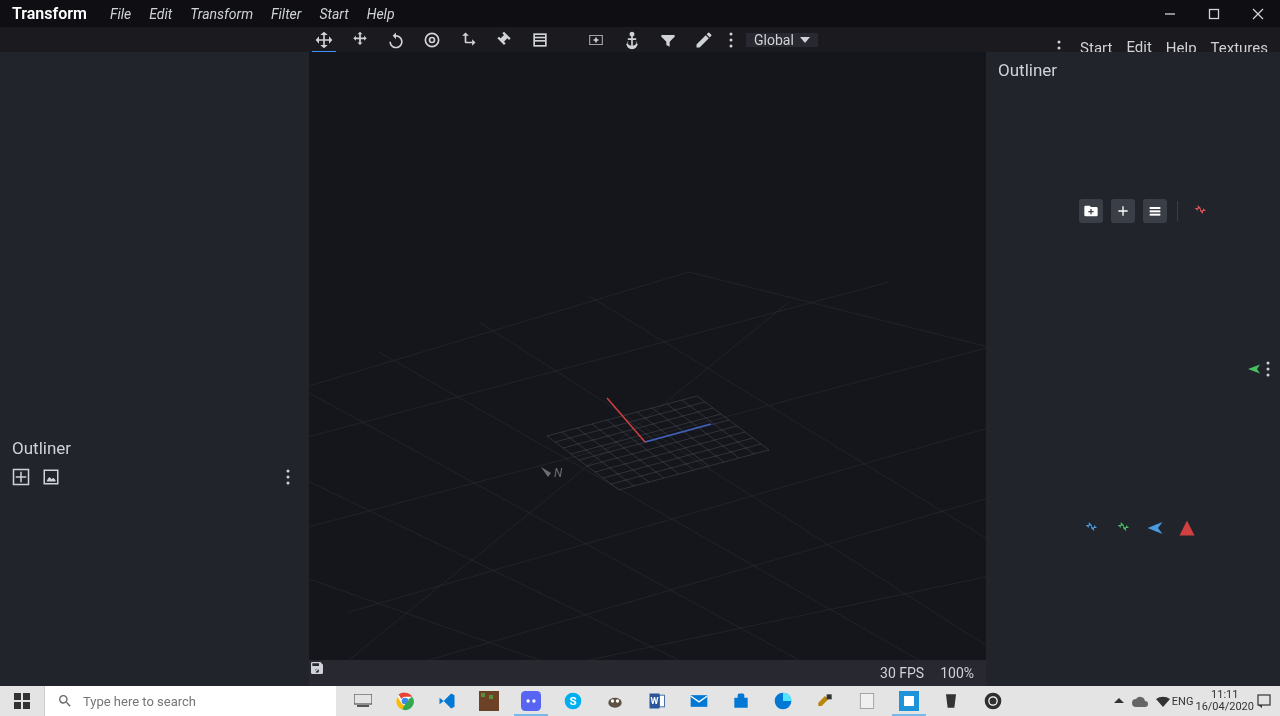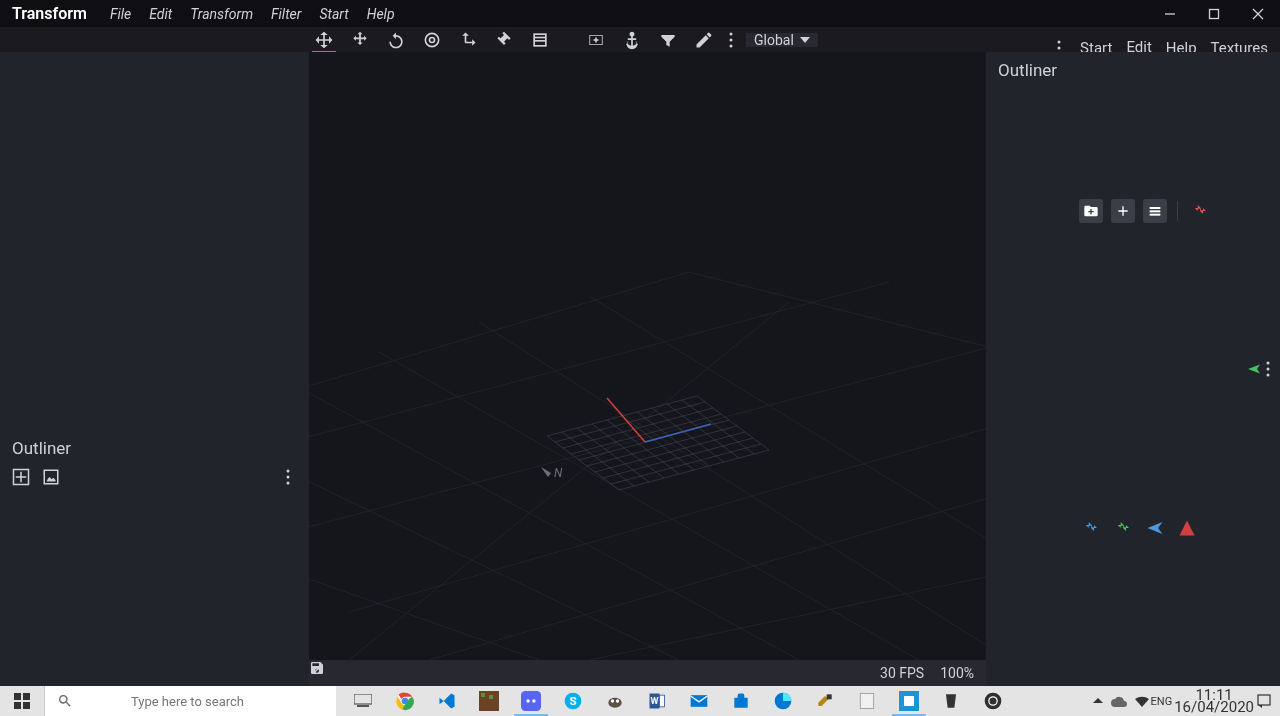--- a/index.html
+++ b/index.html
@@ -46,26 +46,26 @@
 .outliner-icon { width: 24px; height: 24px; display: flex; align-items: center; justify-content: center; cursor: pointer; border-radius: 3px; }
 .outliner-icon.box { background: #3a3e46; color: #fff; }
 .sep-v { width: 1px; height: 20px; background: #3a3e46; margin: 0 2px; }
 .outliner-row2 { display: flex; align-items: center; padding: 4px 10px; }
 .outliner-more { margin-left: auto; color: #cfd2d6; cursor: pointer; }
 
 
 .taskbar { position: absolute; bottom: 0; left: 0; right: 0; height: 30px; background: #e4e4e4; display: flex; align-items: center; }
 .start-btn { width: 44px; height: 30px; display: flex; align-items: center; justify-content: center; cursor: pointer; }
 .search-box { width: 292px; height: 30px; background: #fff; display: flex; align-items: center; padding: 0 12px; gap: 10px; border-left: 1px solid #ccc; }
-.search-box input { border: none; outline: none; flex: 1; font-size: 13px; color: #666; background: transparent; margin-left: 48px; }
+.search-box input { border: none; outline: none; flex: 1; font-size: 13px; color: #666; background: transparent; }
 .task-icons { display: flex; align-items: center; height: 30px; margin-left: 6px; gap: 0; }
 .task-icon { width: 42px; height: 30px; display: flex; align-items: center; justify-content: center; cursor: pointer; position: relative; }
 .task-icon.active::after { content: ''; position: absolute; bottom: 0; left: 4px; right: 4px; height: 2px; background: #76b9ed; }
 .tray { margin-left: auto; display: flex; align-items: center; gap: 2px; padding: 0 8px; font-size: 11px; color: #333; }
-.tray-time { text-align: center; line-height: 12px; font-size: 15px; }
+.tray-time { text-align: center; line-height: 12px; font-size: 11px; }
 .tray-icons { display: flex; gap: 8px; align-items: center; }
 
 svg { display: block; }
 </style>
 </head>
 <body>
 
 <div class="title-bar">
   <div class="app-name">Transform</div>
   <div class="menu-bar">

